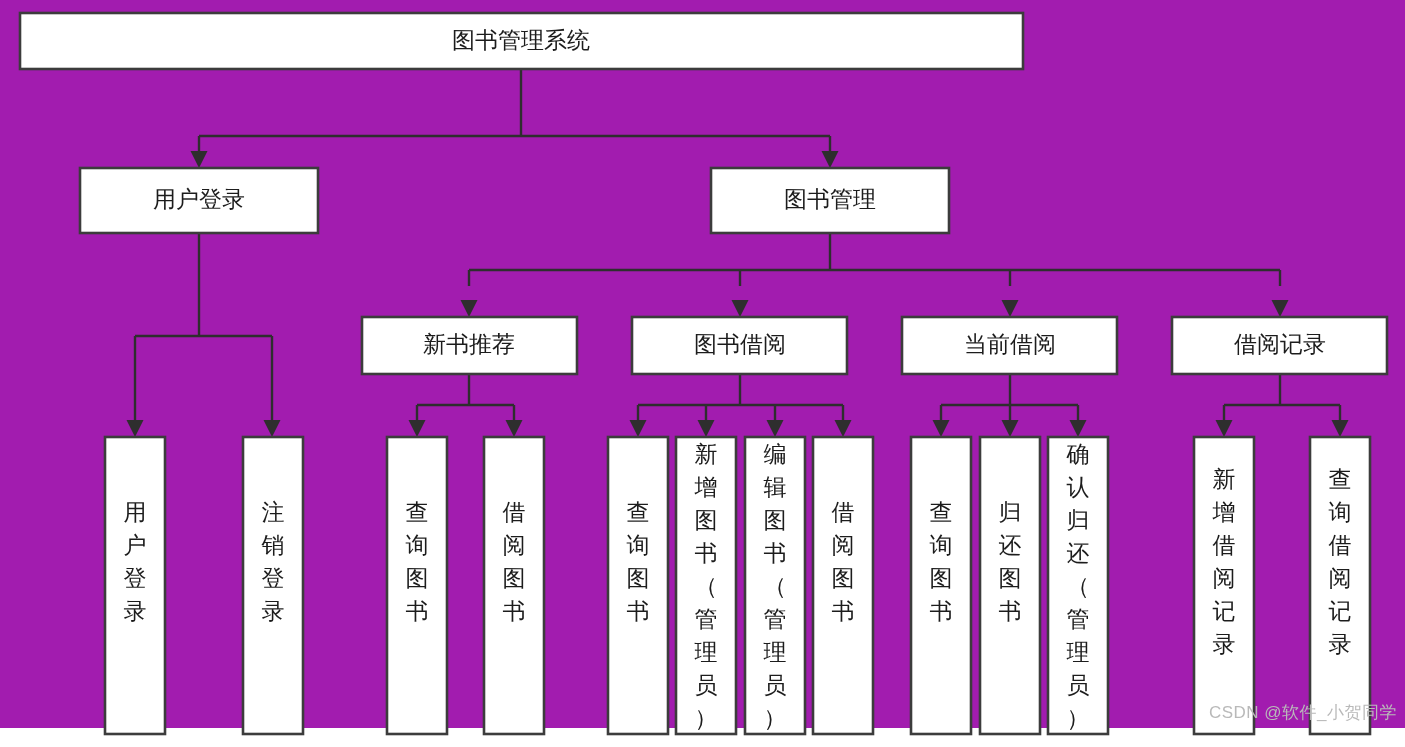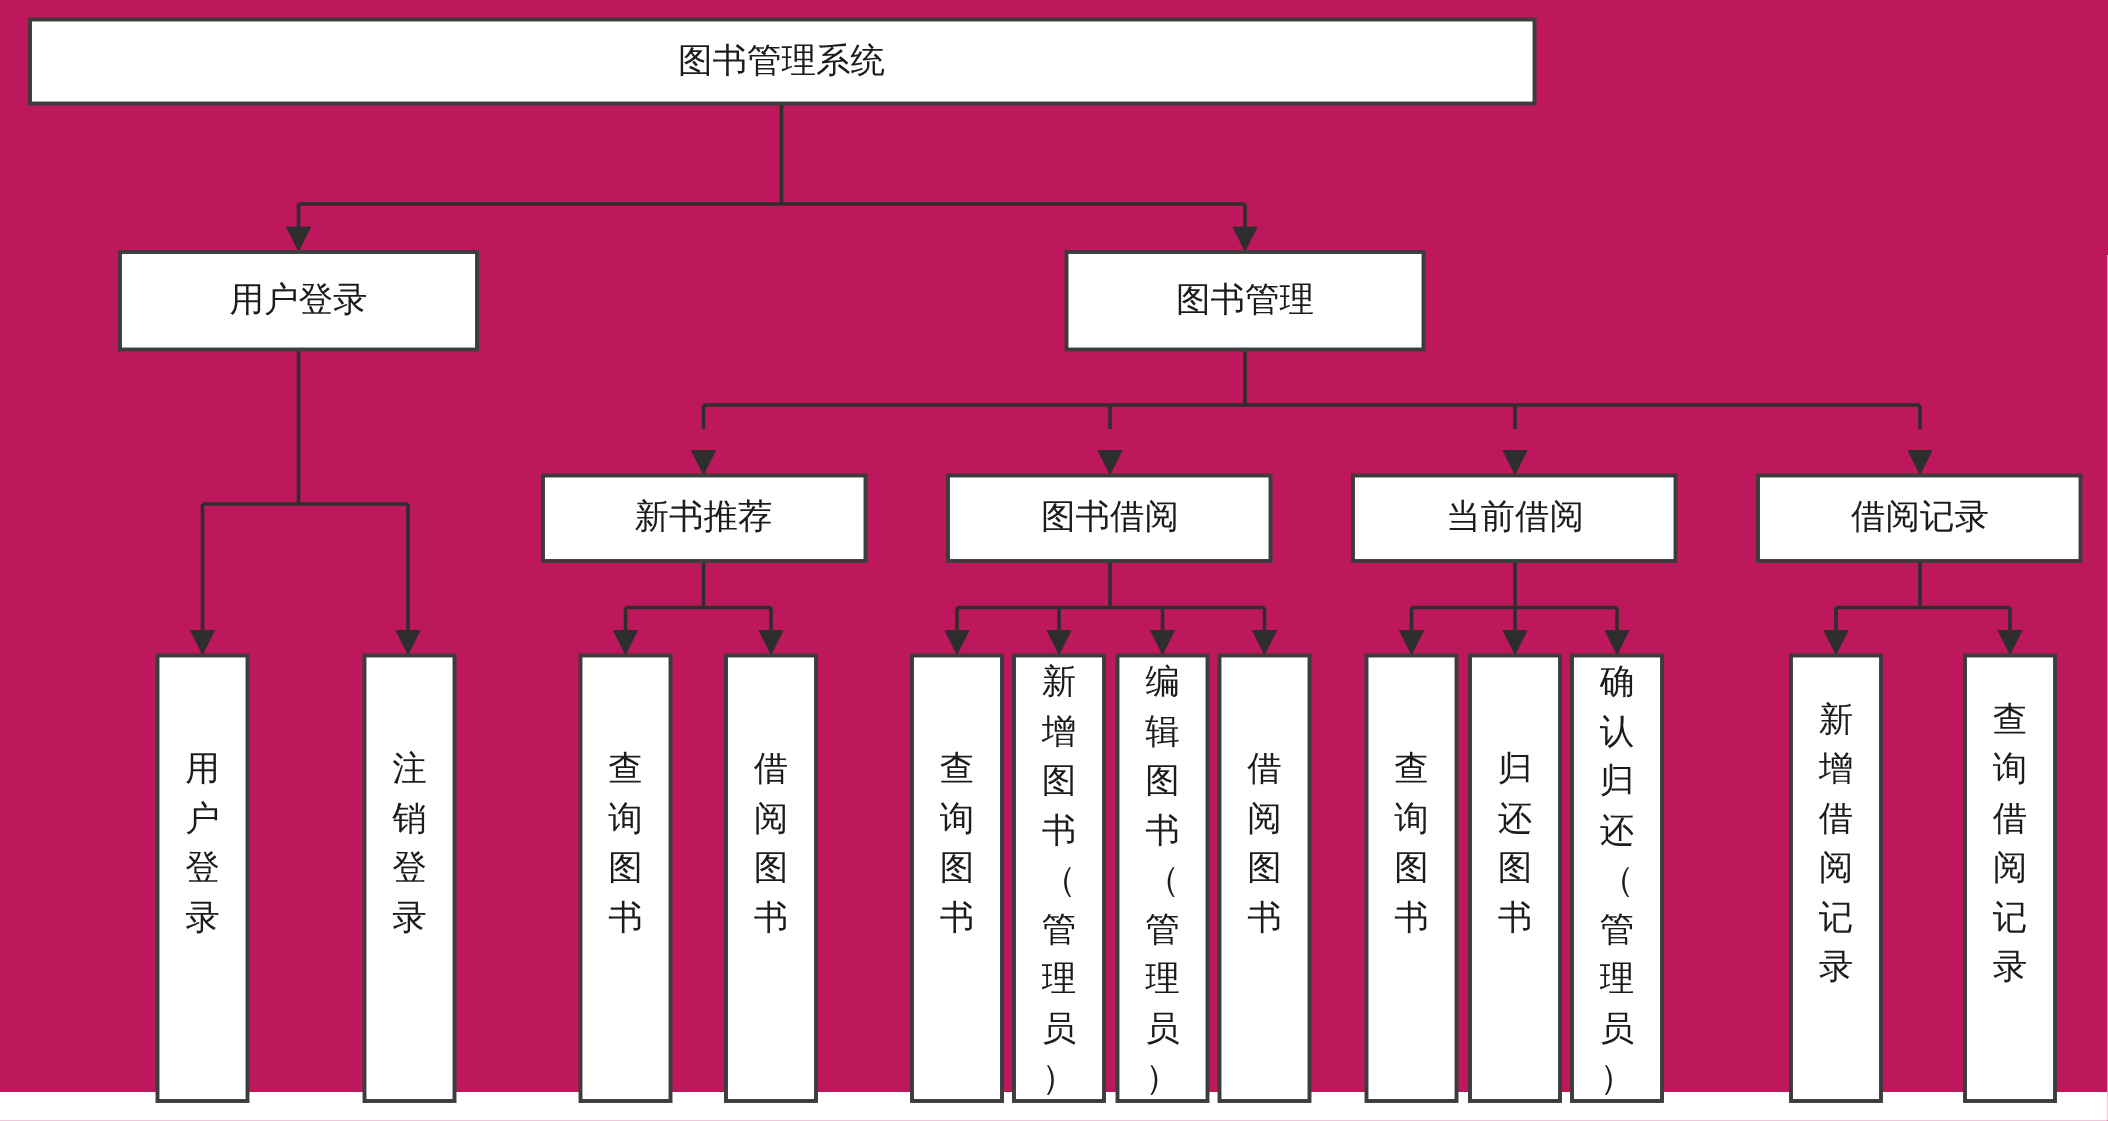--- a/index.html
+++ b/index.html
@@ -10,21 +10,21 @@
   body {
     width: 1405px;
     height: 747px;
     font-family: "Liberation Sans", "DejaVu Sans", sans-serif;
     overflow: hidden;
   }
   #diagram-root {
     position: relative;
     width: 1405px;
     height: 728px;
-    background: #be185d;
+    background: #a21caf;
   }
   svg#tree-svg {
     position: absolute;
     left: 0;
     top: 0;
     width: 1405px;
     height: 747px;
   }
   .node-box {
     fill: #ffffff;
@@ -233,14 +233,15 @@
       <rect class="node-box" x="1194" y="437" width="60" height="297"></rect>
       <text class="leaf-label" x="1224" y="487"><tspan x="1224" y="487">新</tspan><tspan x="1224" y="520">增</tspan><tspan x="1224" y="553">借</tspan><tspan x="1224" y="586">阅</tspan><tspan x="1224" y="619">记</tspan><tspan x="1224" y="652">录</tspan></text>
     </g>
     <g>
       <rect class="node-box" x="1310" y="437" width="60" height="297"></rect>
       <text class="leaf-label" x="1340" y="487"><tspan x="1340" y="487">查</tspan><tspan x="1340" y="520">询</tspan><tspan x="1340" y="553">借</tspan><tspan x="1340" y="586">阅</tspan><tspan x="1340" y="619">记</tspan><tspan x="1340" y="652">录</tspan></text>
     </g>
 
   </svg>
 
+  <div class="watermark">CSDN @软件_小贺同学</div>
 
 </div>
 
 </body></html>

